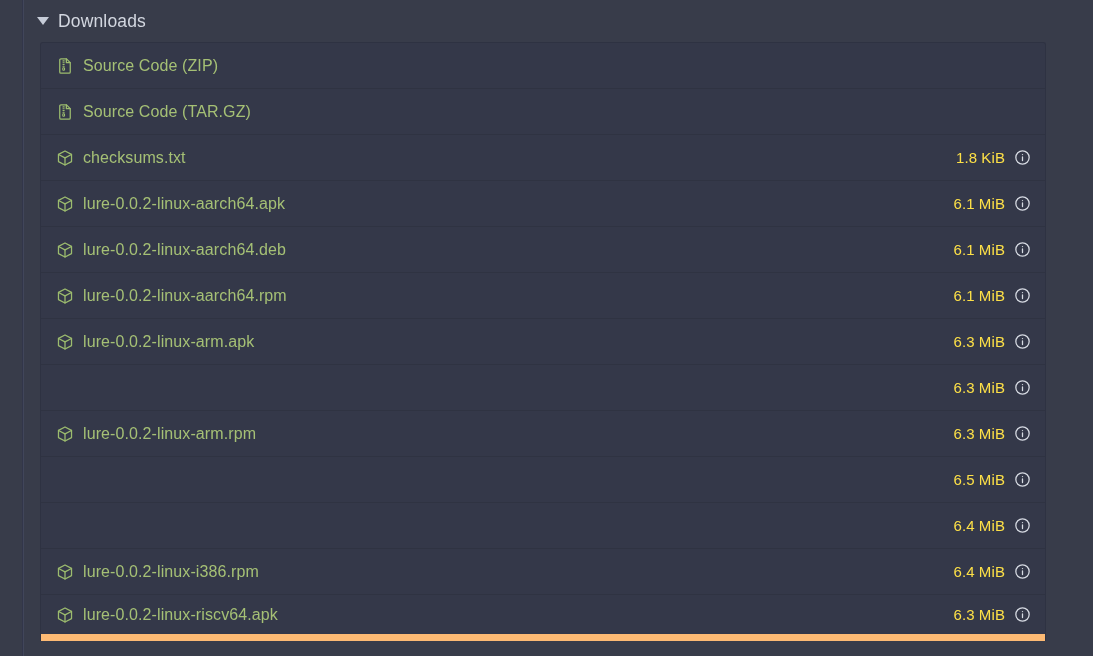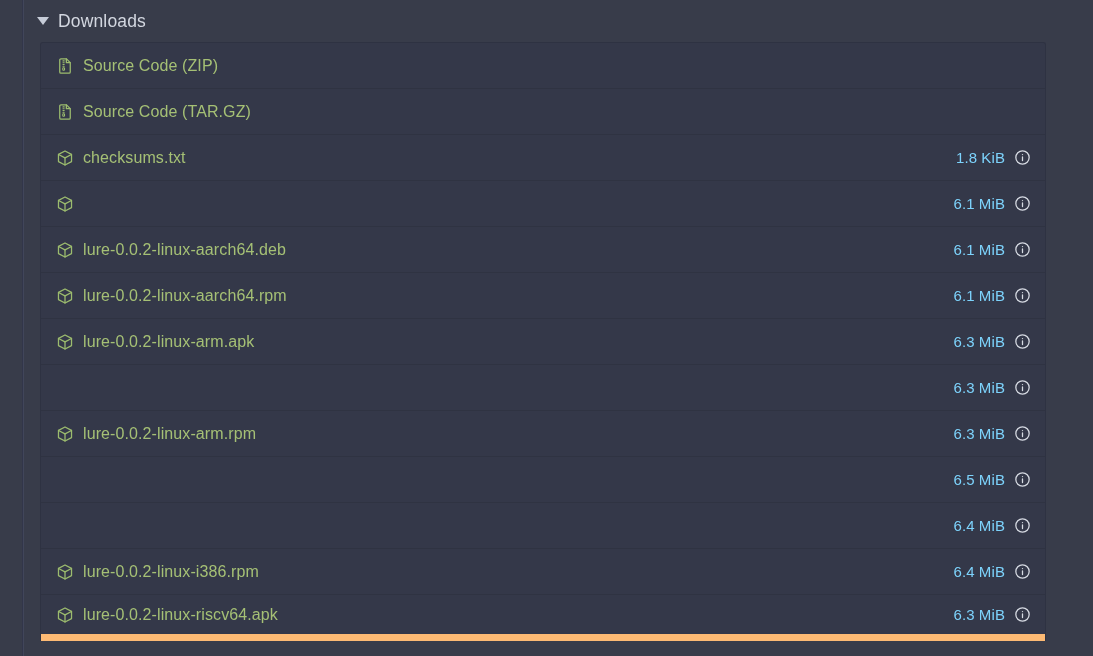--- a/index.html
+++ b/index.html
@@ -121,21 +121,21 @@
     white-space: nowrap;
   }
 
   .row-right {
     margin-left: auto;
     display: flex;
     align-items: center;
     gap: 9px;
   }
   .fsize {
-    color: #7dd3fc;
+    color: #fde047;
     font-size: 15px;
     letter-spacing: .1px;
   }
   .info-icon {
     flex: 0 0 auto;
     display: inline-flex;
     align-items: center;
     justify-content: center;
     width: 17px;
     height: 17px;
@@ -210,20 +210,21 @@
         </div>
         <div class="row">
           <a class="row-link" href="#">
             <span class="icon">
               <svg viewBox="0 0 24 24" width="18" height="18" fill="none" stroke="currentColor" stroke-width="1.7" stroke-linecap="round" stroke-linejoin="round">
                 <path d="M12 2.6 3.3 7.2v9.6L12 21.4l8.7-4.6V7.2L12 2.6z"></path>
                 <path d="M3.4 7.3 12 11.9l8.6-4.6"></path>
                 <path d="M12 11.9v9.4"></path>
               </svg>
             </span>
+            <span class="fname">lure-0.0.2-linux-aarch64.apk</span>
           </a>
           <div class="row-right">
             <span class="fsize">6.1 MiB</span>
             <span class="info-icon">
               <svg viewBox="0 0 24 24" width="17" height="17" fill="none" stroke="currentColor" stroke-width="1.8" stroke-linecap="round" stroke-linejoin="round">
                 <circle cx="12" cy="12" r="9.4"></circle>
                 <path d="M12 11.2v5.2"></path>
                 <circle cx="12" cy="7.9" r=".95" fill="currentColor" stroke="none"></circle>
               </svg>
             </span>

